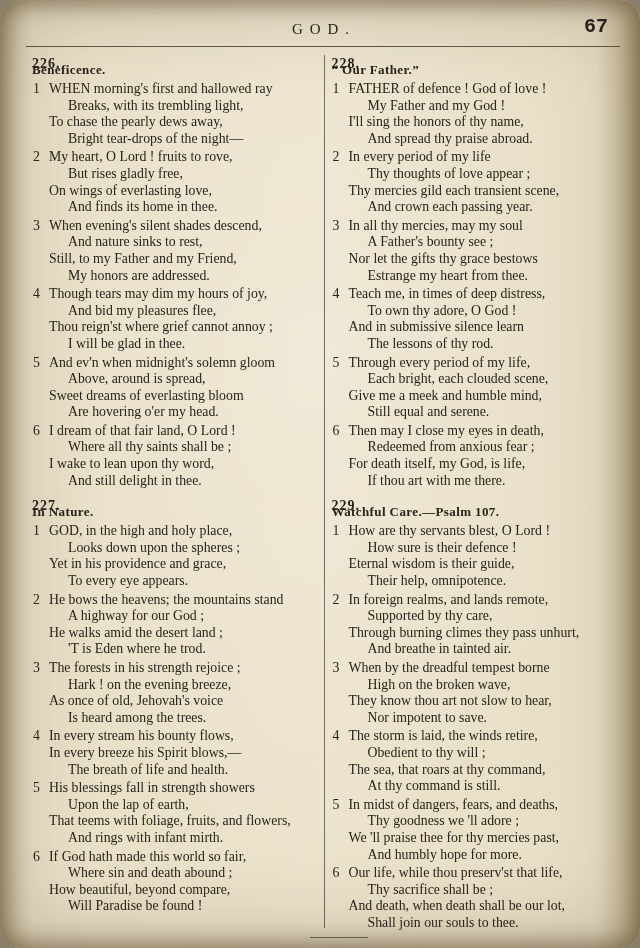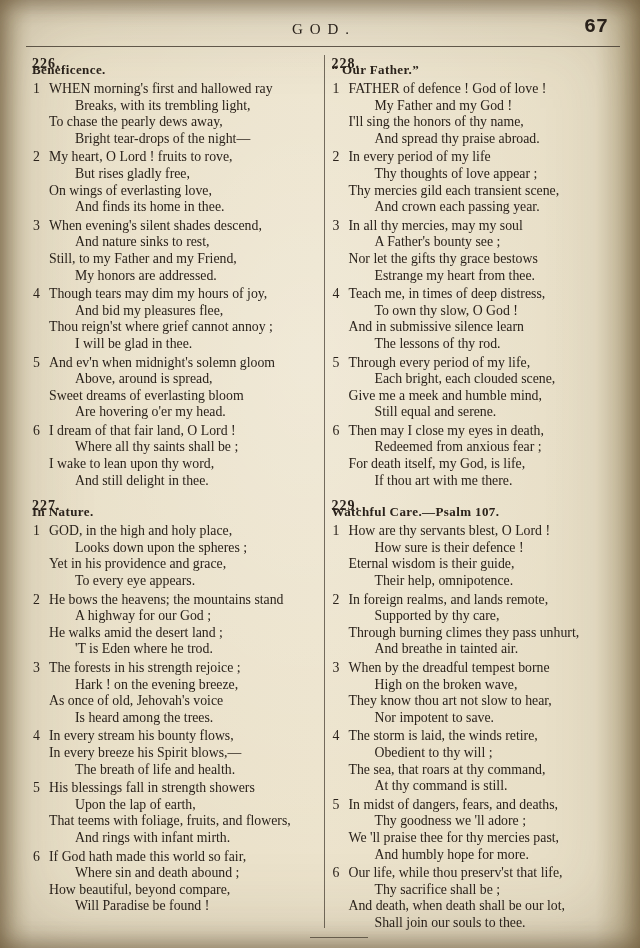--- a/index.html
+++ b/index.html
@@ -13,39 +13,40 @@
       var(--paper,#e8dfc7);
     box-shadow:
       inset 0 0 90px rgba(84,62,34,.30),
       inset -10px 0 26px rgba(84,62,34,.28),
       inset 6px 0 18px rgba(84,62,34,.20),
       inset 0 -8px 22px rgba(84,62,34,.22),
       inset 0 8px 18px rgba(84,62,34,.18);
     font-family:"Liberation Serif","DejaVu Serif",serif;
     color:var(--ink,#2a221b);
     overflow:hidden;
+    border-radius:21px;
   }
   .running-head{position:absolute;top:18px;left:38px;right:30px;height:24px;}
   .head-title{
     position:absolute;left:0;right:0;top:3px;
     text-align:center;font-size:15px;letter-spacing:7px;
   }
   .page-num{position:absolute;right:2px;top:-3px;font-size:20px;font-weight:700;font-family:Liberation Mono, monospace;}
   .head-rule{position:absolute;top:46px;left:26px;right:20px;height:1px;background:var(--rule,#3f362b);opacity:.8;}
   .columns{position:absolute;top:53px;left:28px;right:20px;bottom:12px;display:flex;}
   .column{width:50%;padding:3px 4px 0 4px;overflow:hidden;}
   .col-divider{width:1px;background:var(--rule,#3f362b);opacity:.7;margin:2px 3px 8px 3px;}
   .hymn + .hymn{margin-top:9px;}
   .hymn-head{position:relative;height:21px;margin-bottom:4px;}
   .hymn-number{position:absolute;left:0;top:0;font-size:14px;font-weight:700;letter-spacing:1px;}
   .hymn-title{display:block;text-align:left;font-size:13px;font-weight:700;letter-spacing:.4px;padding-top:6px;}
   .verse{position:relative;padding-left:17px;margin-bottom:2px;font-size:13.8px;}
   .verse-number{position:absolute;left:1px;top:0;line-height:16.6px;}
   .vline{line-height:16.6px;white-space:nowrap;}
-  .vline.indent{margin-left:26px;}
+  .vline.indent{margin-left:19px;}
   .bottom-mark{position:absolute;bottom:10px;left:50%;width:58px;height:1px;margin-left:-10px;background:var(--rule,#3f362b);opacity:.7;}
 </style>
 </head>
 <body>
 
 <div class="page" style="--paper: #e8dfc7; --ink: #2a221b; --rule: #3f362b;">
   <div class="running-head">
     <span class="head-title">GOD.</span>
     <span class="page-num">67</span>
   </div>
@@ -172,21 +173,21 @@
           <div class="verse">
             <span class="verse-number">3</span>
             <div class="vline">In all thy mercies, may my soul</div>
             <div class="vline indent">A Father's bounty see ;</div>
             <div class="vline">Nor let the gifts thy grace bestows</div>
             <div class="vline indent">Estrange my heart from thee.</div>
           </div>
           <div class="verse">
             <span class="verse-number">4</span>
             <div class="vline">Teach me, in times of deep distress,</div>
-            <div class="vline indent">To own thy slow, O God !</div>
+            <div class="vline indent">To own thy adore, O God !</div>
             <div class="vline">And in submissive silence learn</div>
             <div class="vline indent">The lessons of thy rod.</div>
           </div>
           <div class="verse">
             <span class="verse-number">5</span>
             <div class="vline">Through every period of my life,</div>
             <div class="vline indent">Each bright, each clouded scene,</div>
             <div class="vline">Give me a meek and humble mind,</div>
             <div class="vline indent">Still equal and serene.</div>
           </div>

